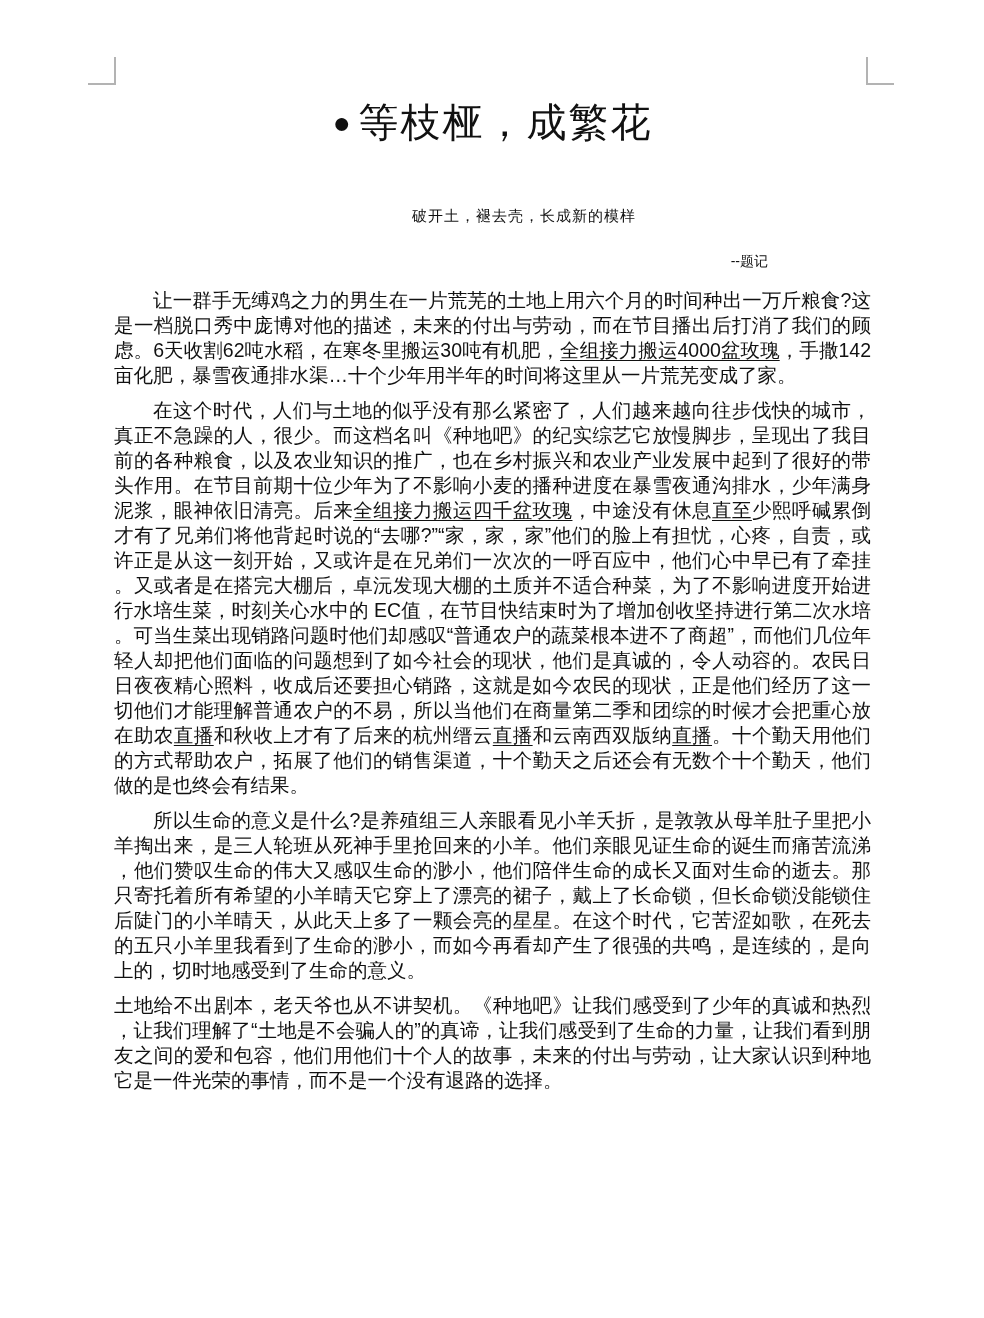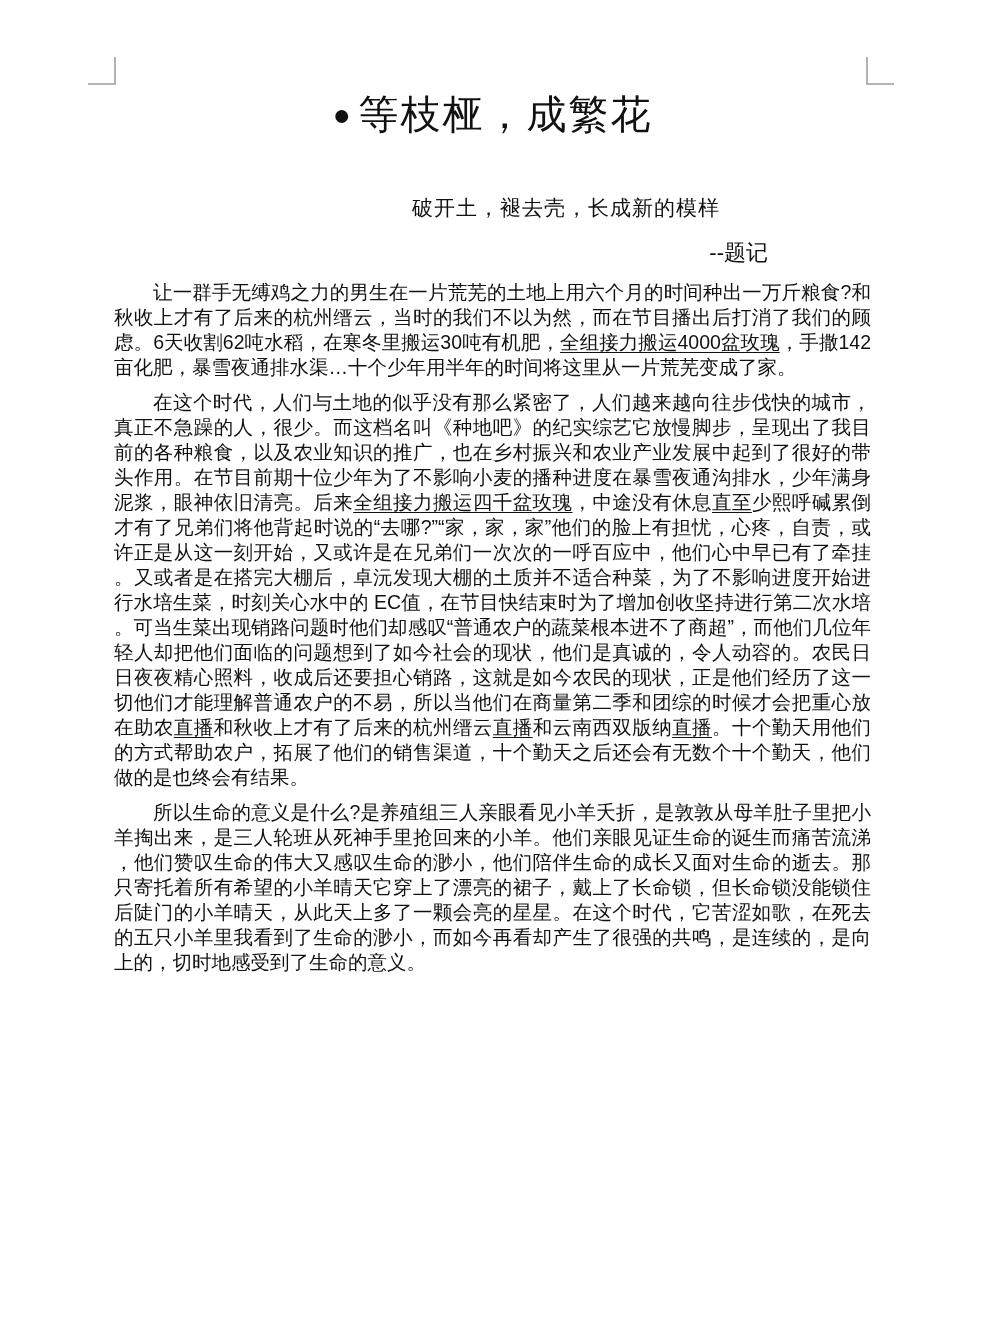--- a/index.html
+++ b/index.html
@@ -35,43 +35,43 @@
     border-bottom: 2px solid #b3b3b3;
   }
   .content {
     position: absolute;
     left: 114px;
     width: 757px;
     top: 0;
     padding-top: 90px;
   }
   .title {
-    margin: 0;
+    margin: 8px;
     font-size: 40px;
     font-weight: normal;
     line-height: 48px;
     text-align: center;
     letter-spacing: 2px;
     white-space: nowrap;
   }
   .title .bullet {
     font-size: 30px;
     vertical-align: 3px;
     margin-right: 6px;
   }
   .subtitle {
     margin-top: 57px;
-    font-size: 21px;
+    font-size: 15px;
     line-height: 24px;
     padding-left: 298px;
     letter-spacing: 1px;
   }
   .epigraph {
     margin-top: 22px;
-    font-size: 22px;
+    font-size: 14px;
     line-height: 22px;
     text-align: right;
     padding-right: 103px;
   }
   .paragraphs {
     margin-top: 16px;
     font-size: 19.5px;
     line-height: 25px;
     text-align: justify;
     text-justify: inter-character;
@@ -97,18 +97,19 @@
   <div class="crop-mark tr"></div>
 
   <div class="content">
     <h1 class="title"><span class="bullet">●</span><span>等枝桠，成繁花</span></h1>
 
     <div class="subtitle">破开土，褪去壳，长成新的模样</div>
 
     <div class="epigraph">--题记</div>
 
     <div class="paragraphs" id="paragraphs">
-        <p class="indent"><span>让一群手无缚鸡之力的男生在一片荒芜的土地上用六个月的时间种出一万斤粮食?和秋收上才有了后来的杭州缙云，当时的我们不以为然，而在节目播出后打消了我们的顾虑。6天收割62吨水稻，在寒冬里搬运30吨有机肥，</span><u>全组接力搬运4000盆玫瑰</u><span>，手撒142亩化肥，暴雪夜通排水渠…十个少年用半年的时间将这里从一片荒芜变成了家。</span></p>
+        <p class="indent"><span>让一群手无缚鸡之力的男生在一片荒芜的土地上用六个月的时间种出一万斤粮食?这是一档脱口秀中庞博对他的描述，未来的付出与劳动，而在节目播出后打消了我们的顾虑。6天收割62吨水稻，在寒冬里搬运30吨有机肥，</span><u>全组接力搬运4000盆玫瑰</u><span>，手撒142亩化肥，暴雪夜通排水渠…十个少年用半年的时间将这里从一片荒芜变成了家。</span></p>
         <p class="indent"><span>在这个时代，人们与土地的似乎没有那么紧密了，人们越来越向往步伐快的城市，真正不急躁的人，很少。而这档名叫《种地吧》的纪实综艺它放慢脚步，呈现出了我目前的各种粮食，以及农业知识的推广，也在乡村振兴和农业产业发展中起到了很好的带头作用。在节目前期十位少年为了不影响小麦的播种进度在暴雪夜通沟排水，少年满身泥浆，眼神依旧清亮。后来</span><u>全组接力搬运四千盆玫瑰</u><span>，中途没有休息</span><u>直至</u><span>少熙呼碱累倒才有了兄弟们将他背起时说的“去哪?”“家，家，家”他们的脸上有担忧，心疼，自责，或许正是从这一刻开始，又或许是在兄弟们一次次的一呼百应中，他们心中早已有了牵挂。又或者是在搭完大棚后，卓沅发现大棚的土质并不适合种菜，为了不影响进度开始进行水培生菜，时刻关心水中的 EC值，在节目快结束时为了增加创收坚持进行第二次水培。可当生菜出现销路问题时他们却感叹“普通农户的蔬菜根本进不了商超”，而他们几位年轻人却把他们面临的问题想到了如今社会的现状，他们是真诚的，令人动容的。农民日日夜夜精心照料，收成后还要担心销路，这就是如今农民的现状，正是他们经历了这一切他们才能理解普通农户的不易，所以当他们在商量第二季和团综的时候才会把重心放在助农</span><u>直播</u><span>和秋收上才有了后来的杭州缙云</span><u>直播</u><span>和云南西双版纳</span><u>直播</u><span>。十个勤天用他们的方式帮助农户，拓展了他们的销售渠道，十个勤天之后还会有无数个十个勤天，他们做的是也终会有结果。</span></p>
         <p class="indent"><span>所以生命的意义是什么?是养殖组三人亲眼看见小羊夭折，是敦敦从母羊肚子里把小羊掏出来，是三人轮班从死神手里抢回来的小羊。他们亲眼见证生命的诞生而痛苦流涕，他们赞叹生命的伟大又感叹生命的渺小，他们陪伴生命的成长又面对生命的逝去。那只寄托着所有希望的小羊晴天它穿上了漂亮的裙子，戴上了长命锁，但长命锁没能锁住后陡门的小羊晴天，从此天上多了一颗会亮的星星。在这个时代，它苦涩如歌，在死去的五只小羊里我看到了生命的渺小，而如今再看却产生了很强的共鸣，是连续的，是向上的，切时地感受到了生命的意义。</span></p>
+        <p><span>土地给不出剧本，老天爷也从不讲契机。《种地吧》让我们感受到了少年的真诚和热烈，让我们理解了“土地是不会骗人的”的真谛，让我们感受到了生命的力量，让我们看到朋友之间的爱和包容，他们用他们十个人的故事，未来的付出与劳动，让大家认识到种地它是一件光荣的事情，而不是一个没有退路的选择。</span></p>
       </div>
   </div>
 </div>
 
 </body></html>

